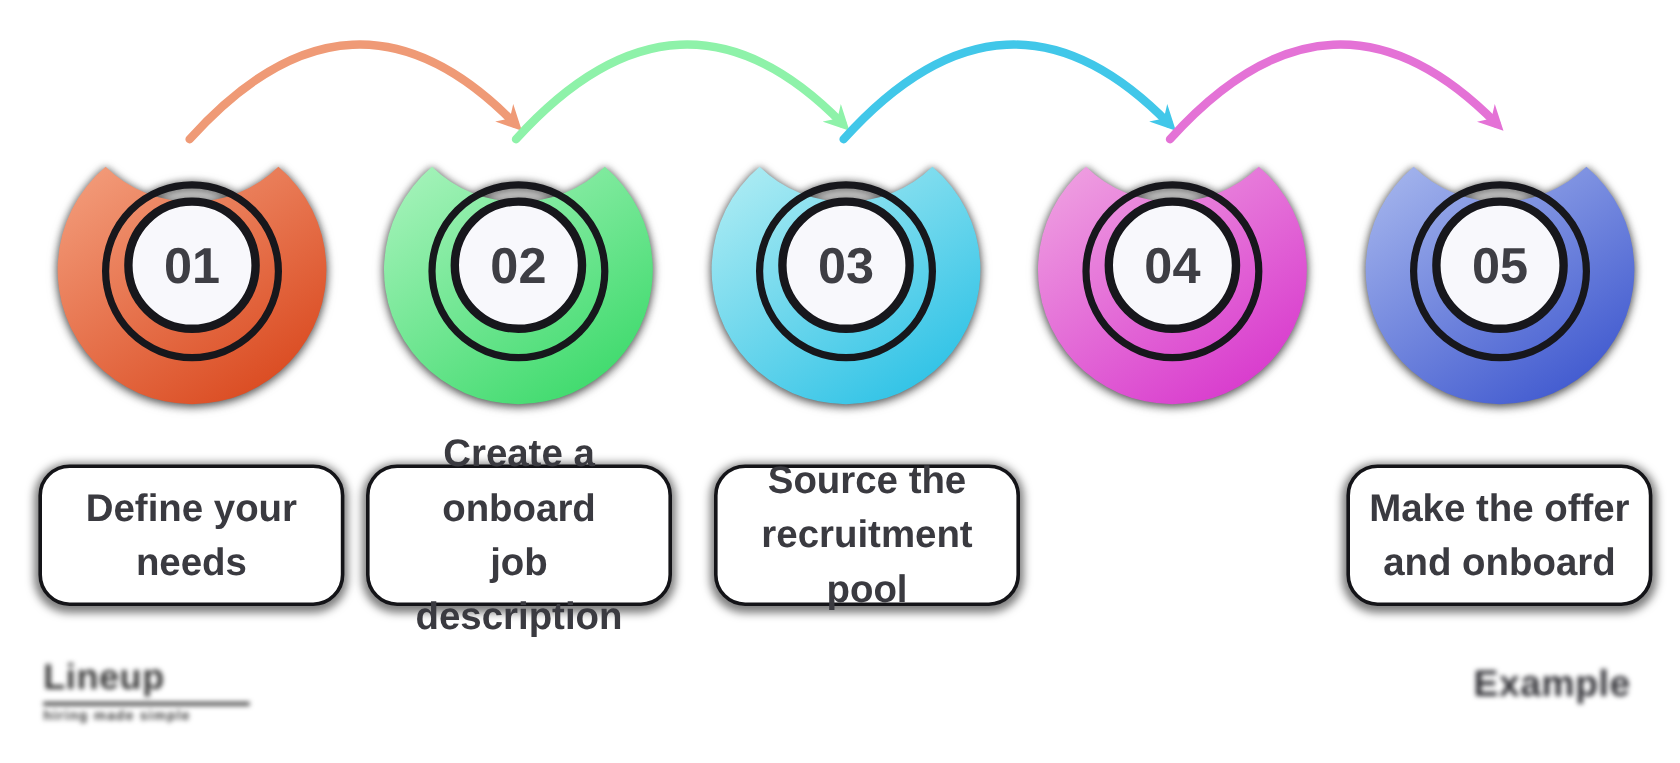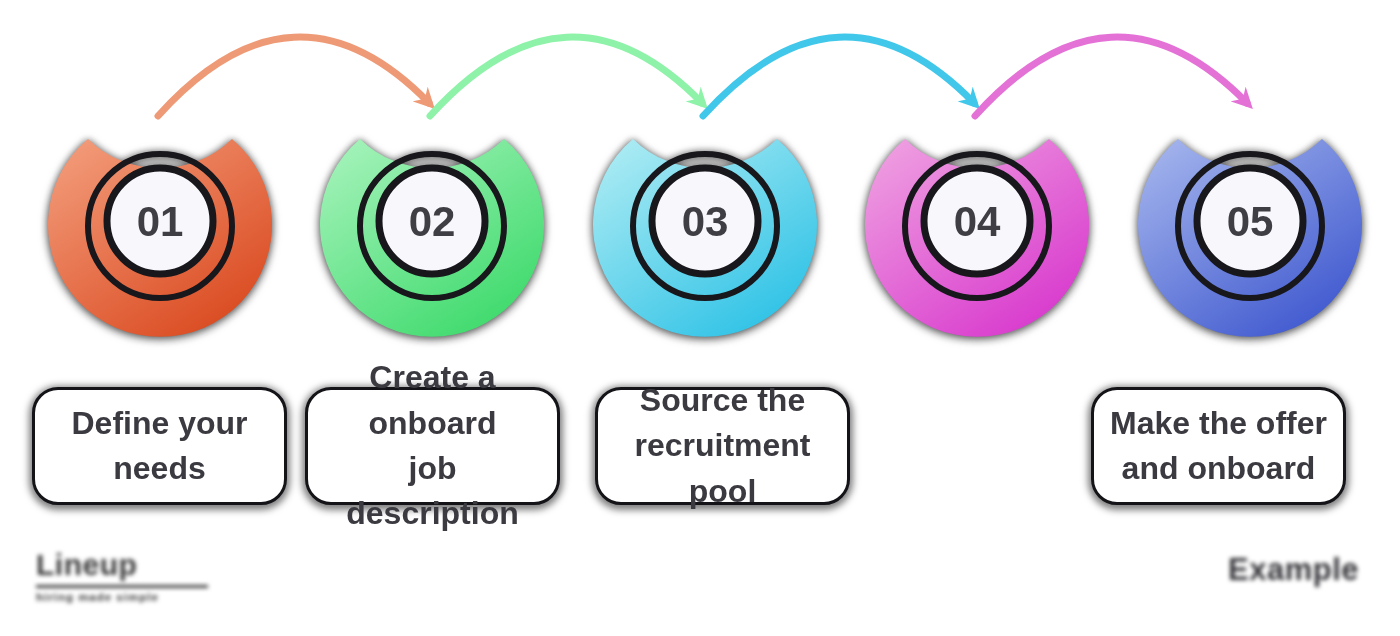--- a/index.html
+++ b/index.html
@@ -125,21 +125,21 @@
     <circle class="num-circle" cx="132" cy="128" r="53"></circle>
     <text class="step-num" x="132" y="143" text-anchor="middle">05</text>
   </svg>
 
   <div class="card" style="left:32px">Define your
 needs</div>
   <div class="card" style="left:305px">Create a onboard
 job description</div>
   <div class="card" style="left:595px">Source the
 recruitment pool</div>
-  <div class="card" style="left:1091px">Make the offer
+  <div class="card" style="left:1122px">Make the offer
 and onboard</div>
 
   <div class="logo-block">
     <div class="logo-word">Lineup</div>
     <div class="logo-rule"></div>
     <div class="logo-tag">hiring made simple</div>
   </div>
   <div class="brand-mark">Example</div>
 
 </div>

